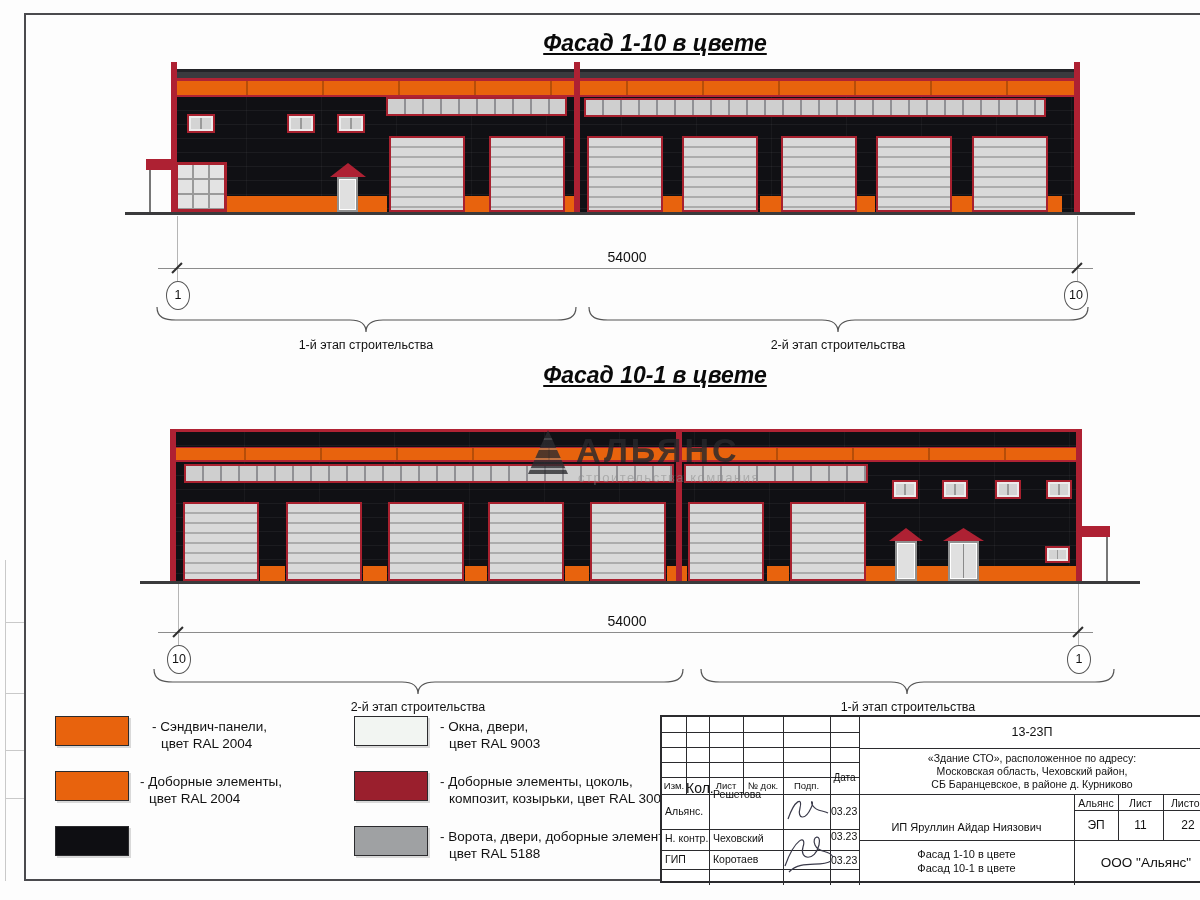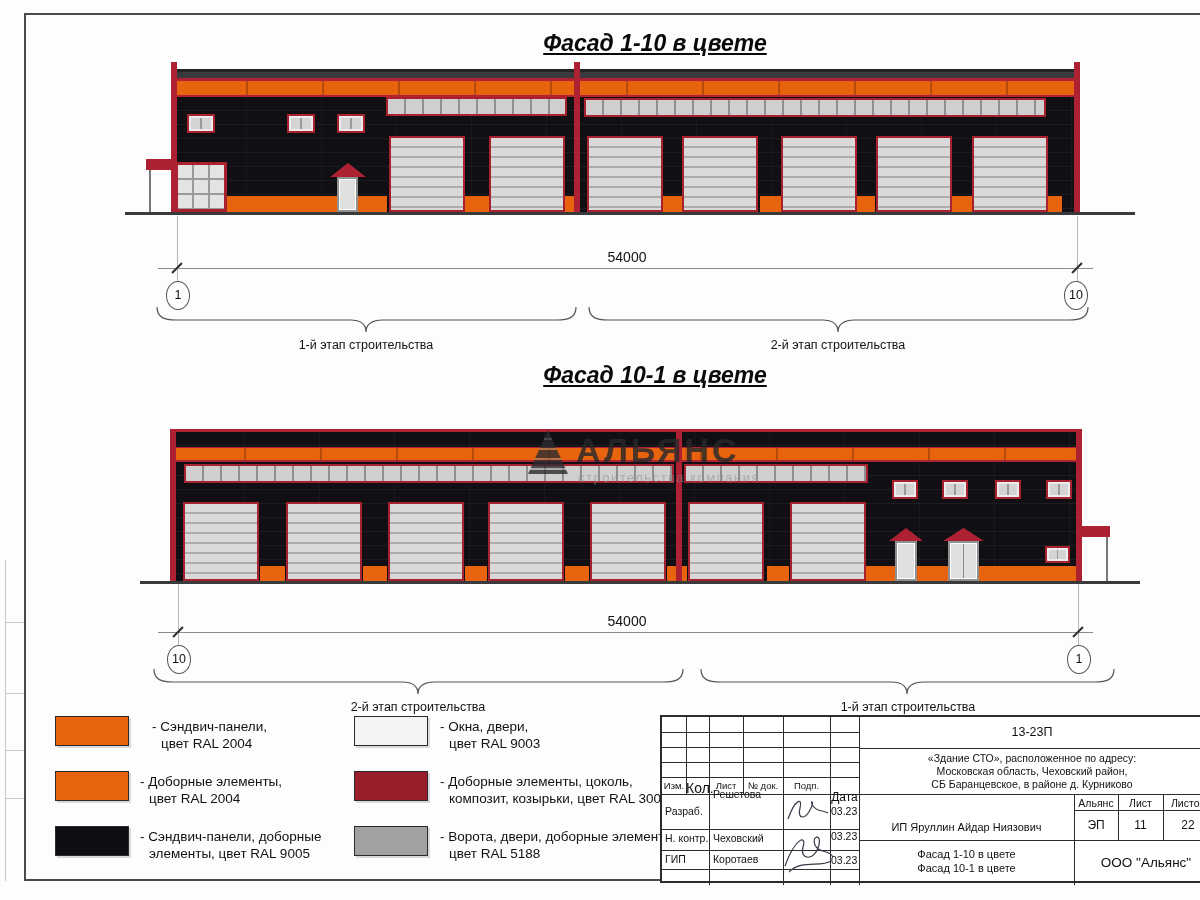--- a/index.html
+++ b/index.html
@@ -220,24 +220,20 @@
     <div class="ltxt" style="left:152px;top:718px">
       <div>- Сэндвич-панели,</div>
       <div class="l2">цвет RAL 2004</div>
     </div>
     <div class="sw" style="left: 55px; top: 771px; background: rgb(232, 99, 13);"></div>
     <div class="ltxt" style="left:140px;top:773px">
       <div>- Доборные элементы,</div>
       <div class="l2">цвет RAL 2004</div>
     </div>
     <div class="sw" style="left: 55px; top: 826px; background: rgb(14, 14, 18);"></div>
-    <div class="ltxt" style="left:140px;top:828px">
-      <div>- Сэндвич-панели, доборные</div>
-      <div class="l2">элементы, цвет RAL 9005</div>
-    </div>
     <div class="sw" style="left: 354px; top: 716px; background: rgb(242, 245, 242);"></div>
     <div class="ltxt" style="left:440px;top:718px">
       <div>- Окна, двери,</div>
       <div class="l2">цвет RAL 9003</div>
     </div>
     <div class="sw" style="left: 354px; top: 771px; background: rgb(154, 31, 45);"></div>
     <div class="ltxt" style="left:440px;top:773px">
       <div>- Доборные элементы, цоколь,</div>
       <div class="l2">композит, козырьки, цвет RAL 3003</div>
     </div>
@@ -270,23 +266,23 @@
     <div class="sl sh" style="left:0;top:152px;width:197px"></div>
     <div class="sl sh" style="left:197px;top:31px;width:359px"></div>
     <div class="sl sh" style="left:197px;top:123px;width:359px"></div>
     <div class="sl sh" style="left:412px;top:93px;width:144px"></div>
 
     <div class="st stc" style="left:0;top:63px;width:24px;font-size:9.5px">Изм.</div>
     <div class="st stc" style="left:24px;top:63px;width:23px;font-size:14px">Кол.</div>
     <div class="st stc" style="left:47px;top:63px;width:34px;font-size:9.5px">Лист</div>
     <div class="st stc" style="left:81px;top:63px;width:40px;font-size:9.5px">№ док.</div>
     <div class="st stc" style="left:121px;top:63px;width:47px;font-size:9.5px">Подп.</div>
-    <div class="st stc" style="left:168px;top:73px;width:29px;font-size:12px">Дата</div>
-
-    <div class="st" style="left:3px;top:88px">Разраб.</div>
+    <div class="st stc" style="left:168px;top:55px;width:29px;font-size:10px">Дата</div>
+
+    <div class="st" style="left:3px;top:88px">Альянс.</div>
     <div class="st" style="left:51px;top:71px">Решетова</div>
     <div class="st" style="left:169px;top:88px">03.23</div>
     <div class="st" style="left:3px;top:115px">Н. контр.</div>
     <div class="st" style="left:51px;top:115px">Чеховский</div>
     <div class="st" style="left:169px;top:113px">03.23</div>
     <div class="st" style="left:3px;top:136px">ГИП</div>
     <div class="st" style="left:51px;top:136px">Коротаев</div>
     <div class="st" style="left:169px;top:137px">03.23</div>
 
     <svg class="abs" style="left:123px;top:78px" width="46" height="32" viewBox="0 0 46 32">

